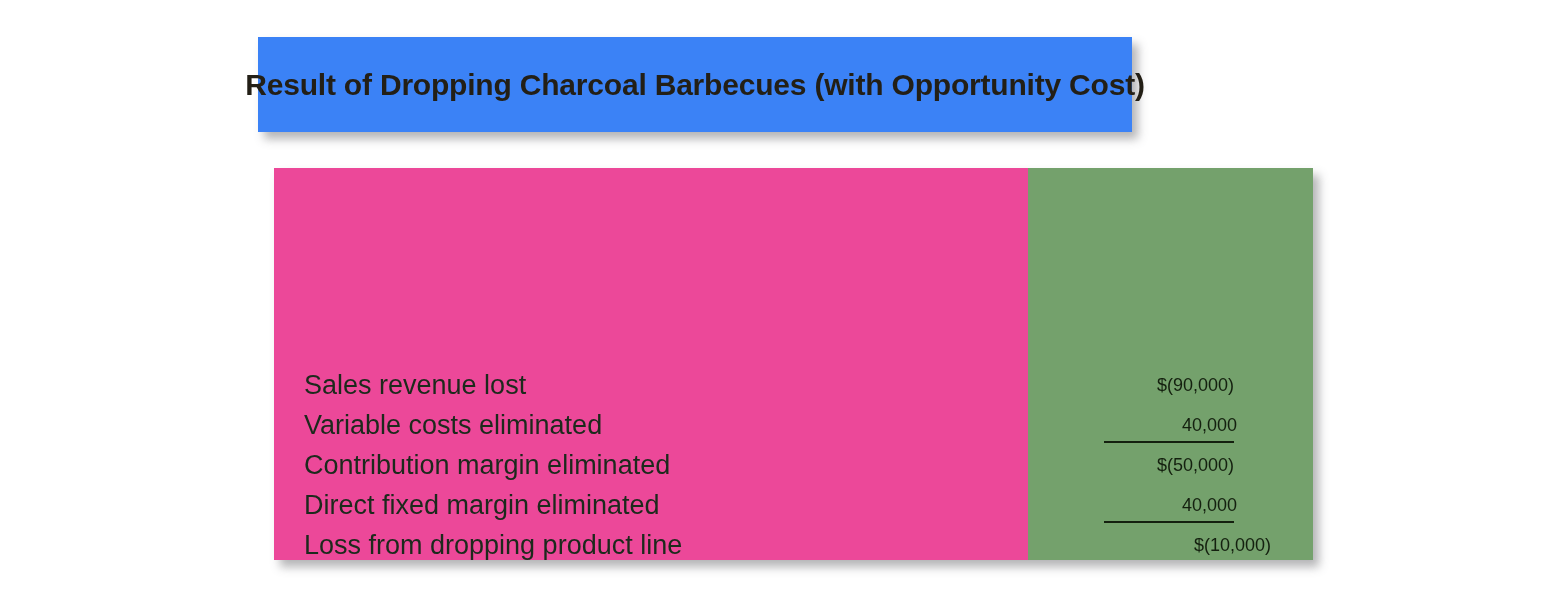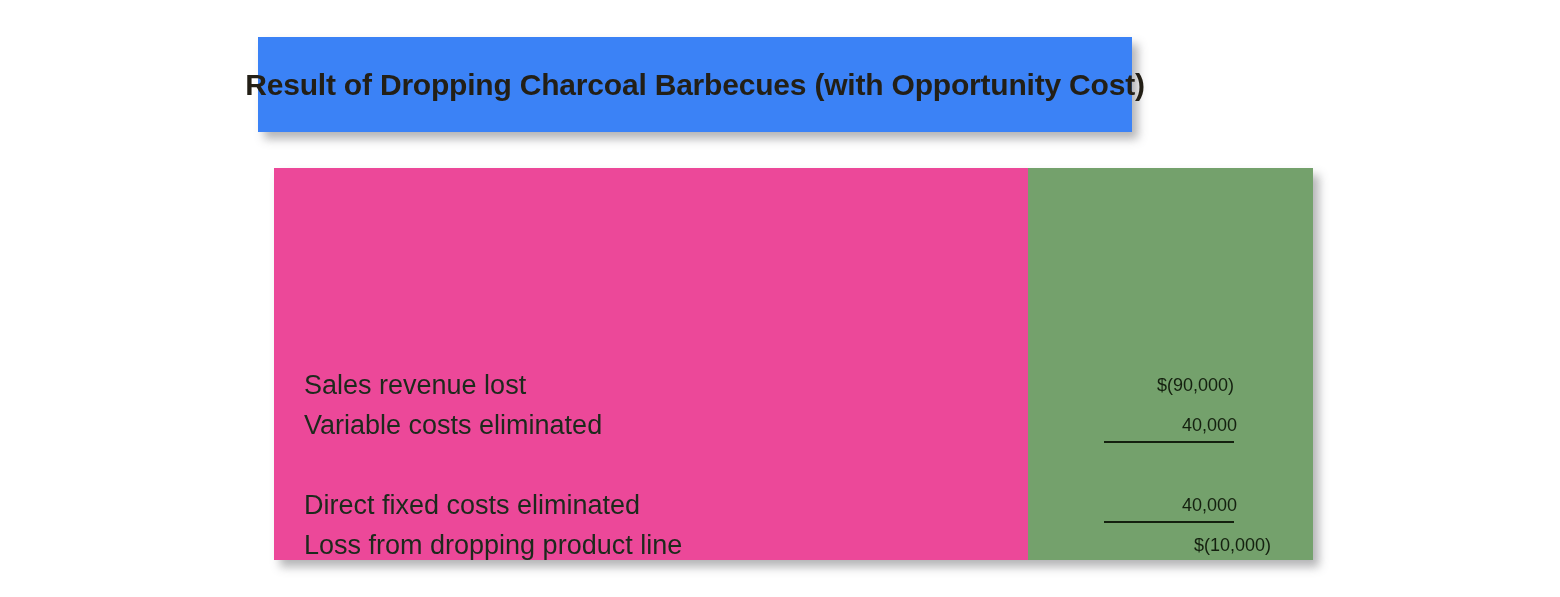--- a/index.html
+++ b/index.html
@@ -134,22 +134,26 @@
     <div id="rows">
         <div class="row" style="top: 197px;">
           <div class="row-label">Sales revenue lost</div>
           <div class="row-amount paren">$(90,000)</div>
         </div>
         <div class="row" style="top: 237px;">
           <div class="row-label">Variable costs eliminated</div>
           <div class="row-amount plain">40,000</div>
         </div>
         <div class="rule" style="top: 273px;"></div>
+        <div class="row" style="top: 277px;">
+          <div class="row-label">Contribution margin eliminated</div>
+          <div class="row-amount paren">$(50,000)</div>
+        </div>
         <div class="row" style="top: 317px;">
-          <div class="row-label">Direct fixed costs eliminated</div>
+          <div class="row-label">Direct fixed margin eliminated</div>
           <div class="row-amount plain">40,000</div>
         </div>
         <div class="rule" style="top: 353px;"></div>
         <div class="row" style="top: 357px; padding-left: 37px;">
           <div class="row-label">Loss from dropping product line</div>
           <div class="row-amount paren">$(10,000)</div>
         </div>
       </div>
   </div>
 

